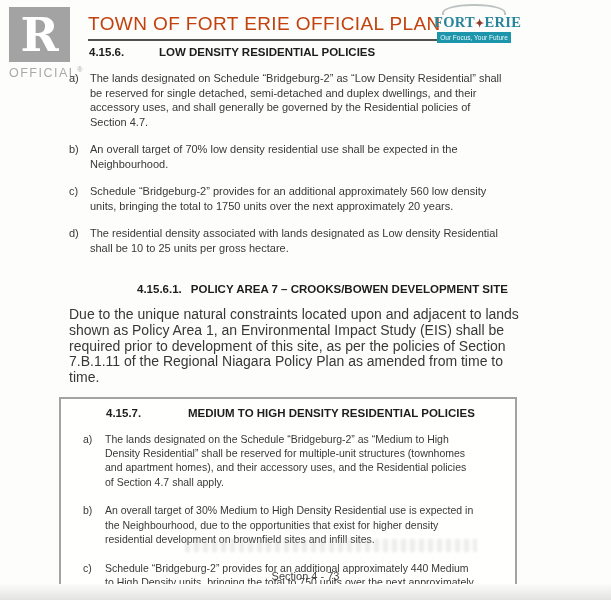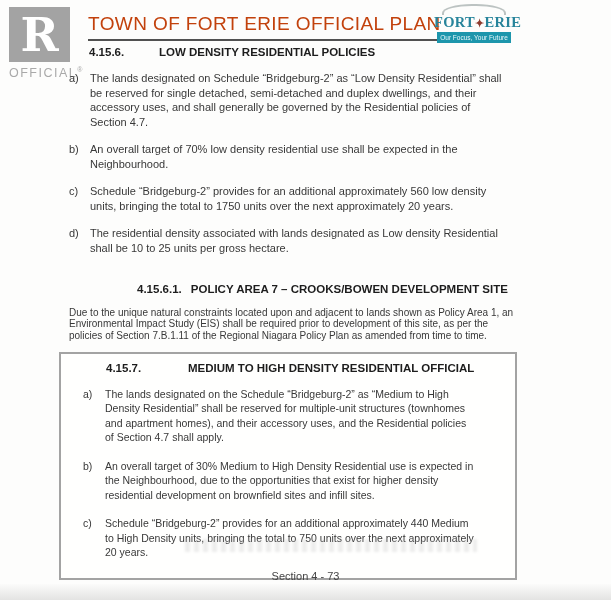--- a/index.html
+++ b/index.html
@@ -52,21 +52,21 @@
   .sec-head{display:flex;font-weight:bold;font-size:11.5px;color:#1d1d1d;}
   .sec-head .num{margin-left:20px;width:70px;flex-shrink:0;}
   .li{display:flex;margin-top:13px;font-size:11px;line-height:1.32;color:#383838;}
   .li .lbl{width:21px;flex-shrink:0;}
   .li .txt{width:420px;}
   .sub-head{
     margin-top:28px;margin-left:68px;display:flex;
     font-weight:bold;font-size:11.5px;color:#1d1d1d;white-space:nowrap;
   }
   .sub-head .num{margin-right:9px;}
-  .para{margin-top:12px;width:454px;font-size:10px;line-height:1.12;color:#383838;}
+  .para{margin-top:12px;width:454px;font-size:14px;line-height:1.12;color:#383838;}
   
   .policy-box{
     margin-top:11px;margin-left:-10px;width:432px;
     border:2px solid #a3a3a3;background:#fffffe;
     padding:8px 0 18px 22px;
   }
   .policy-box .sec-head .num{margin-left:23px;width:82px;}
   .policy-box .li{font-size:10.5px;line-height:1.38;}
   .policy-box .li .lbl{width:22px;}
   .policy-box .li .txt{width:372px;}
@@ -136,21 +136,21 @@
 
     <div class="sub-head">
       <span class="num">4.15.6.1.</span>
       <span class="ttl">POLICY AREA 7 – CROOKS/BOWEN DEVELOPMENT SITE</span>
     </div>
     <div class="para">Due to the unique natural constraints located upon and adjacent to lands shown as Policy Area 1, an Environmental Impact Study (EIS) shall be required prior to development of this site, as per the policies of Section 7.B.1.11 of the Regional Niagara Policy Plan as amended from time to time.</div>
 
     <div class="policy-box">
       <div class="sec-head">
         <span class="num">4.15.7.</span>
-        <span class="ttl">MEDIUM TO HIGH DENSITY RESIDENTIAL OFFICIAL</span>
+        <span class="ttl">MEDIUM TO HIGH DENSITY RESIDENTIAL POLICIES</span>
       </div>
       <div class="li">
         <span class="lbl">a)</span>
         <span class="txt">The lands designated on the Schedule “Bridgeburg-2” as “Medium to High Density Residential” shall be reserved for multiple-unit structures (townhomes and apartment homes), and their accessory uses, and the Residential policies of Section 4.7 shall apply.</span>
       </div>
       <div class="li">
         <span class="lbl">b)</span>
         <span class="txt">An overall target of 30% Medium to High Density Residential use is expected in the Neighbourhood, due to the opportunities that exist for higher density residential development on brownfield sites and infill sites.</span>
       </div>
       <div class="li">

